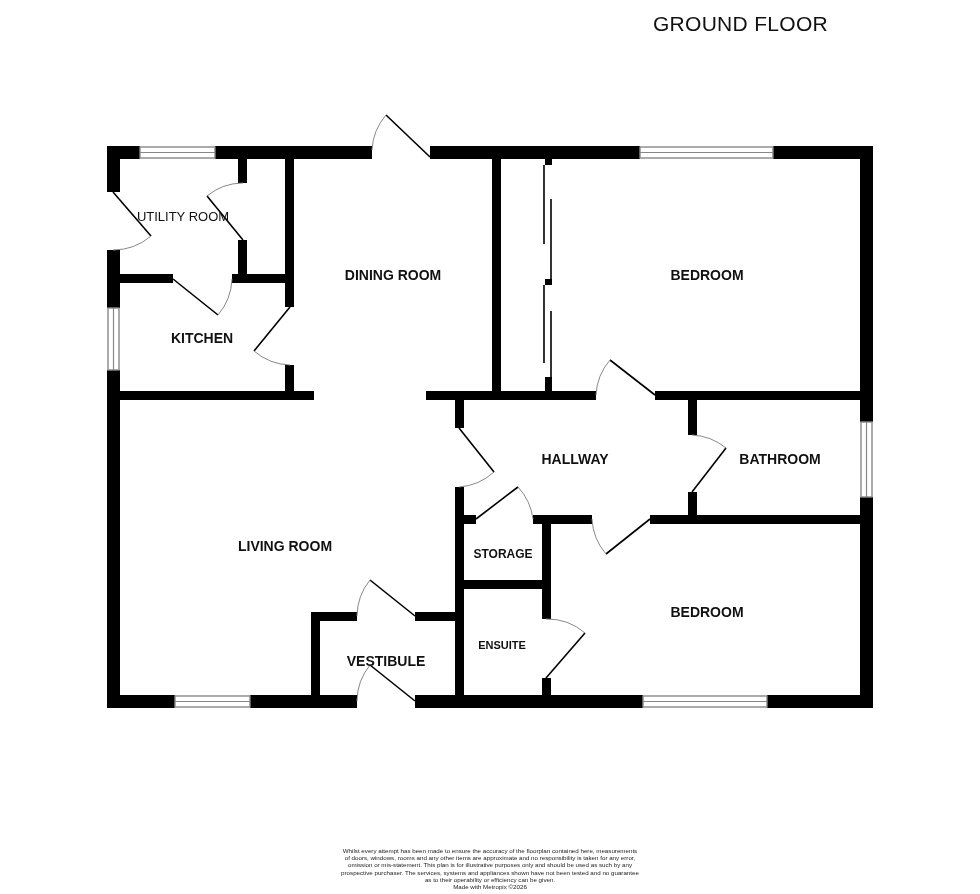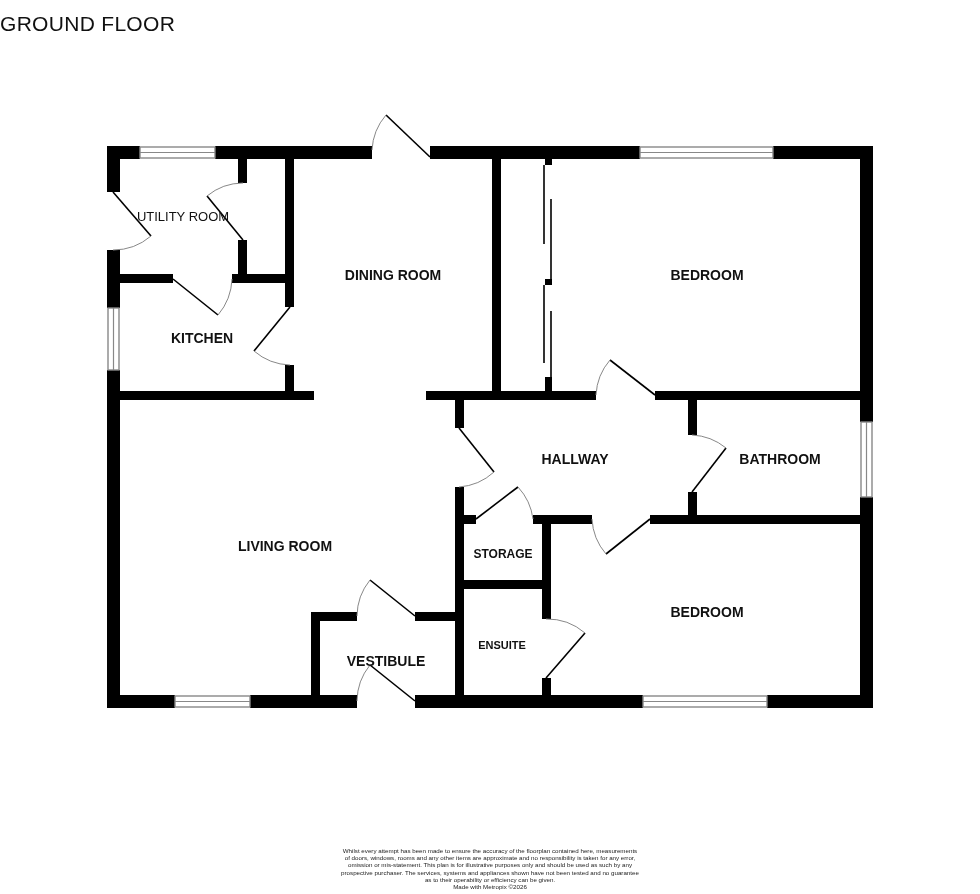--- a/index.html
+++ b/index.html
@@ -1,17 +1,17 @@
 <!DOCTYPE html>
 <html><head>
 <meta charset="utf-8">
 <style>
   html, body { margin: 0; padding: 0; background: #ffffff; }
   body { width: 980px; height: 894px; position: relative; overflow: hidden; font-family: "Liberation Sans", sans-serif; }
-  .title { position: absolute; left: 0; width: 816px; top: 12px; text-align: left; font-size: 21px; color: #111; letter-spacing: 0.3px; }
+  .title { position: absolute; left: 0; width: 816px; top: 12px; text-align: right; font-size: 21px; color: #111; letter-spacing: 0.3px; padding-left: 12px; }
   svg.plan { position: absolute; left: 0; top: 0; }
   .lbl { font-family: "Liberation Sans", sans-serif; font-weight: bold; fill: #111; }
   .wall { fill: #000; }
   .win { fill: #fff; stroke: #888; stroke-width: 1.4; }
   .win-line { stroke: #888; stroke-width: 1.2; }
   .door-leaf { stroke: #000; stroke-width: 1.6; fill: none; }
   .door-arc { stroke: #888; stroke-width: 1; fill: none; }
   .slide { stroke: #000; stroke-width: 1.6; }
   .disclaimer { position: absolute; left: 300px; width: 380px; top: 847px; text-align: center; font-size: 6.2px; line-height: 7.2px; color: #222; }
 </style>

